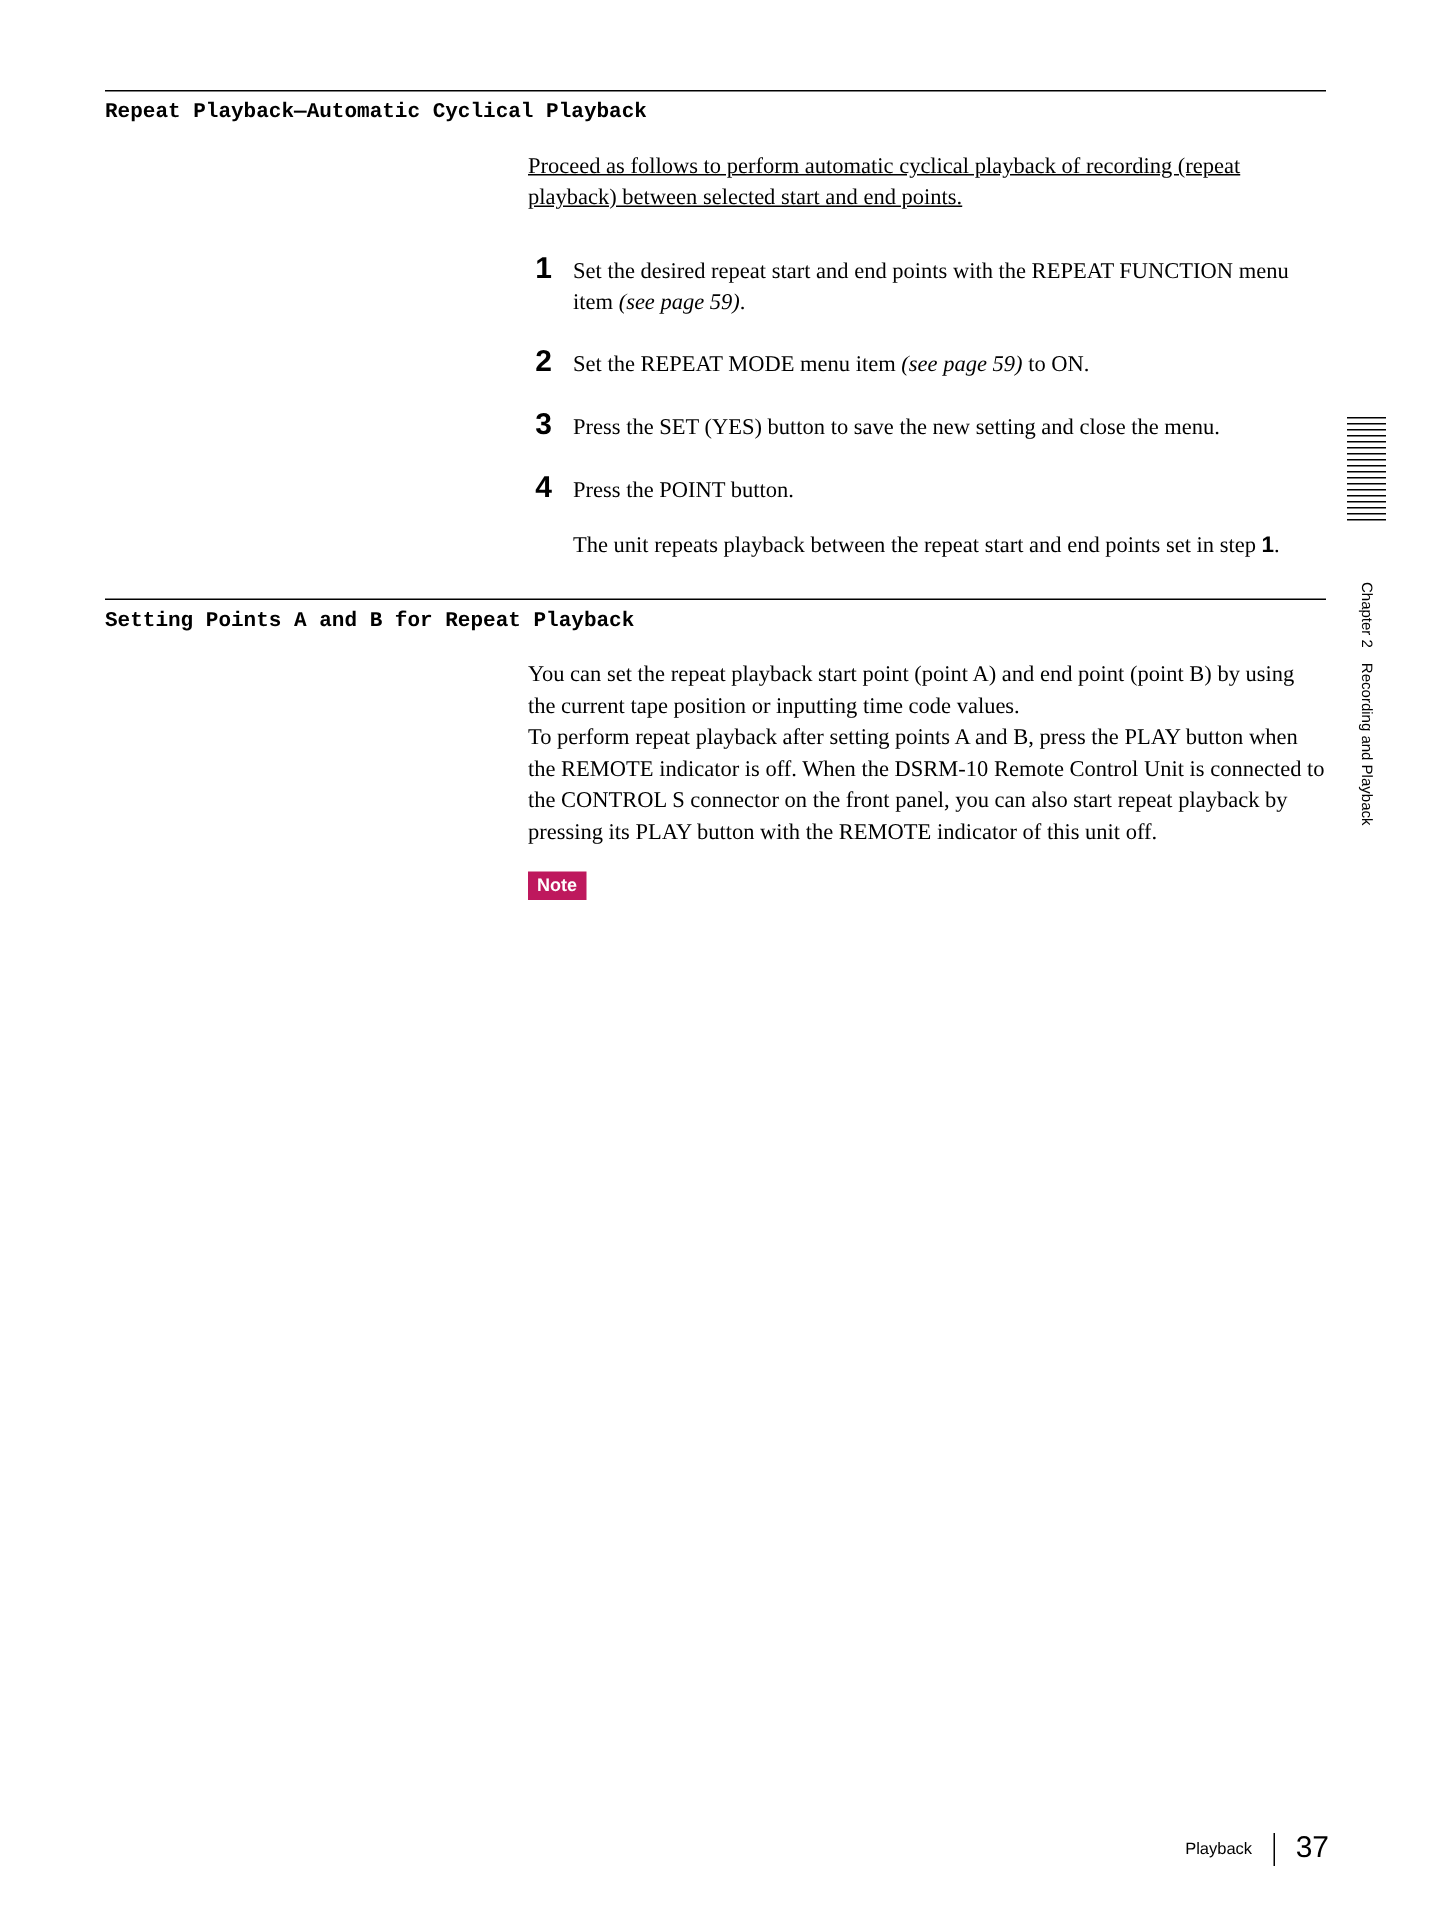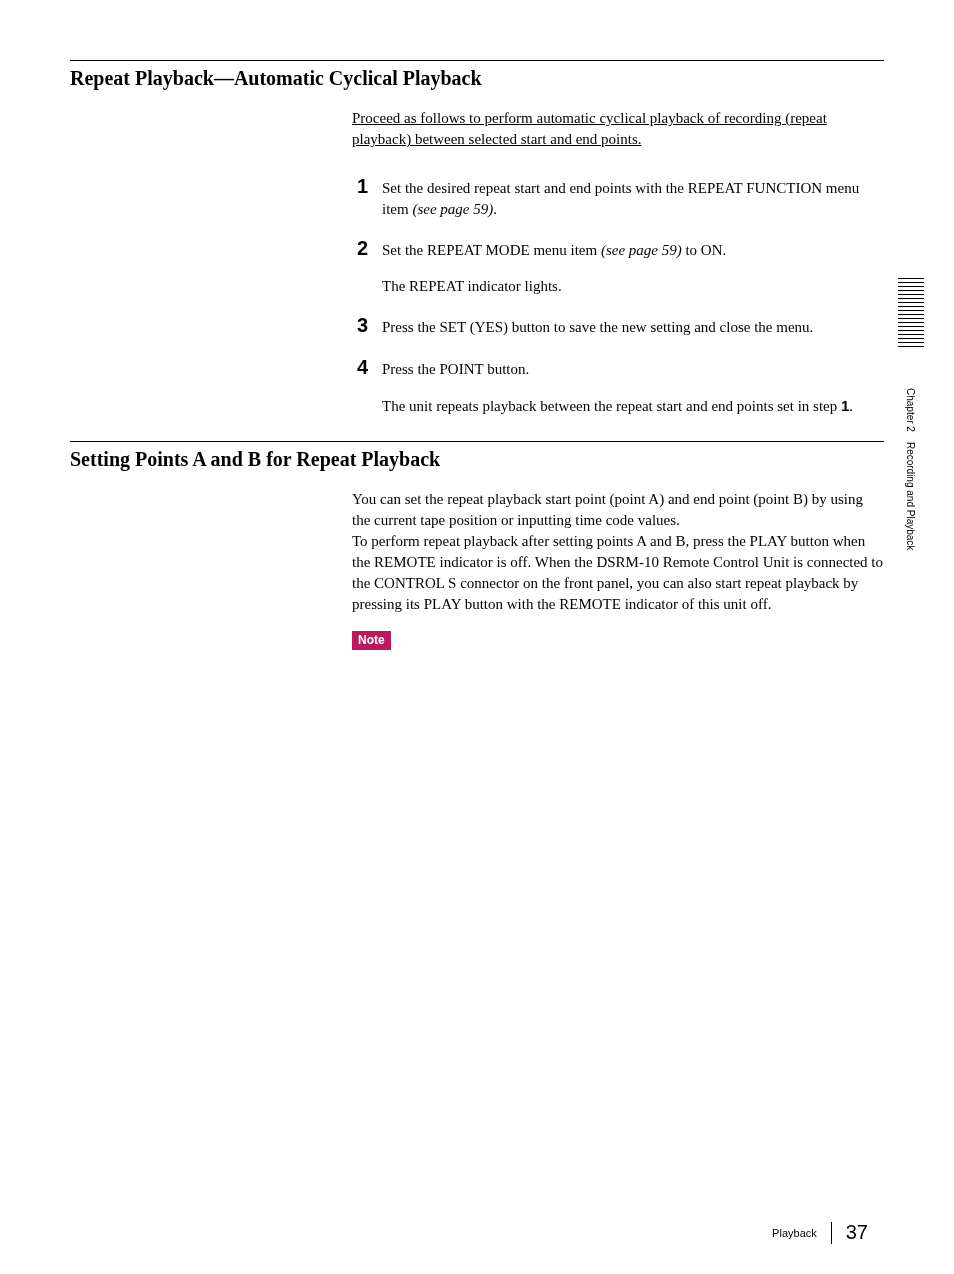--- a/index.html
+++ b/index.html
@@ -10,23 +10,23 @@
     font-family: "Times New Roman", Times, serif;
     color: #000;
     position: relative;
     padding: 60px 70px 40px 70px;
   }
   .sec-rule {
     border-top: 1px solid #000;
     margin-bottom: 6px;
   }
   h2.section-title {
-    font-family: Liberation Serif, serif;
+    font-family: Liberation Mono, monospace;
     font-weight: bold;
-    font-size: 20px;
+    font-size: 14px;
     margin: 4px 0 18px 0;
   }
   .body-block {
     margin-left: 282px;
     font-size: 15px;
     line-height: 1.4;
   }
   .intro { margin-bottom: 22px; text-decoration: underline; }
   .step {
     display: flex;
@@ -80,21 +80,21 @@
     top: 388px;
     right: 38px;
     font-family: Helvetica, Arial, sans-serif;
     font-size: 10px;
     writing-mode: vertical-rl;
     text-orientation: mixed;
   }
   .footer {
     position: absolute;
     bottom: 30px;
-    right: 86px;
+    right: 68px;
     display: flex;
     align-items: center;
     gap: 14px;
     font-family: Helvetica, Arial, sans-serif;
   }
   .footer .sec-name { font-size: 11px; }
   .footer .divider {
     width: 1px;
     height: 22px;
     background: #000;
@@ -116,21 +116,20 @@
       <span>Set the desired repeat start and end points with the REPEAT FUNCTION menu item </span><span class="ref-italic">(see page 59)</span><span>.</span><br>
     </div>
   </div>
 
   <div class="step">
     <div class="step-num">2</div>
     <div class="step-body">
       <span>Set the REPEAT MODE menu item </span><span class="ref-italic">(see page 59)</span><span> to ON.</span>
     </div>
   </div>
-  <p class="step-result">The REPEAT indicator lights.</p>
 
   <div class="step">
     <div class="step-num">3</div>
     <div class="step-body">
       <span>Press the SET (YES) button to save the new setting and close the menu.</span>
     </div>
   </div>
 
   <div class="step">
     <div class="step-num">4</div>

